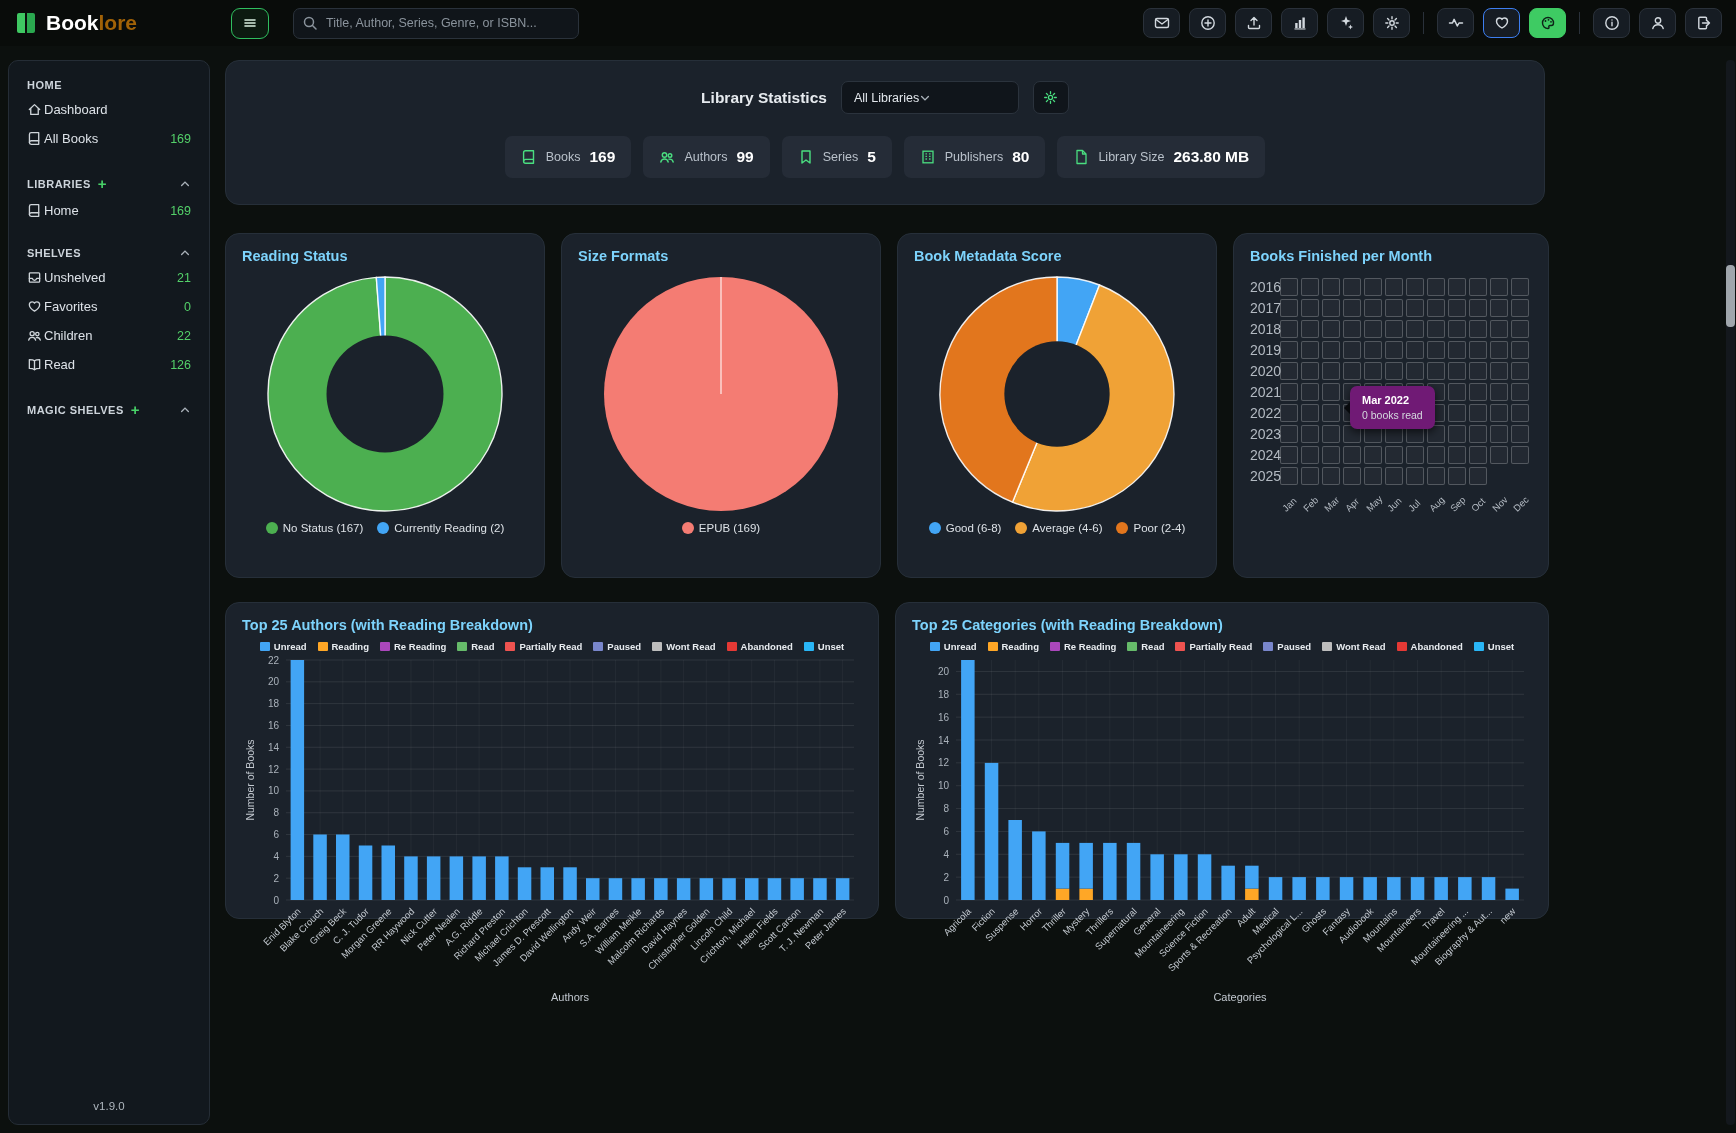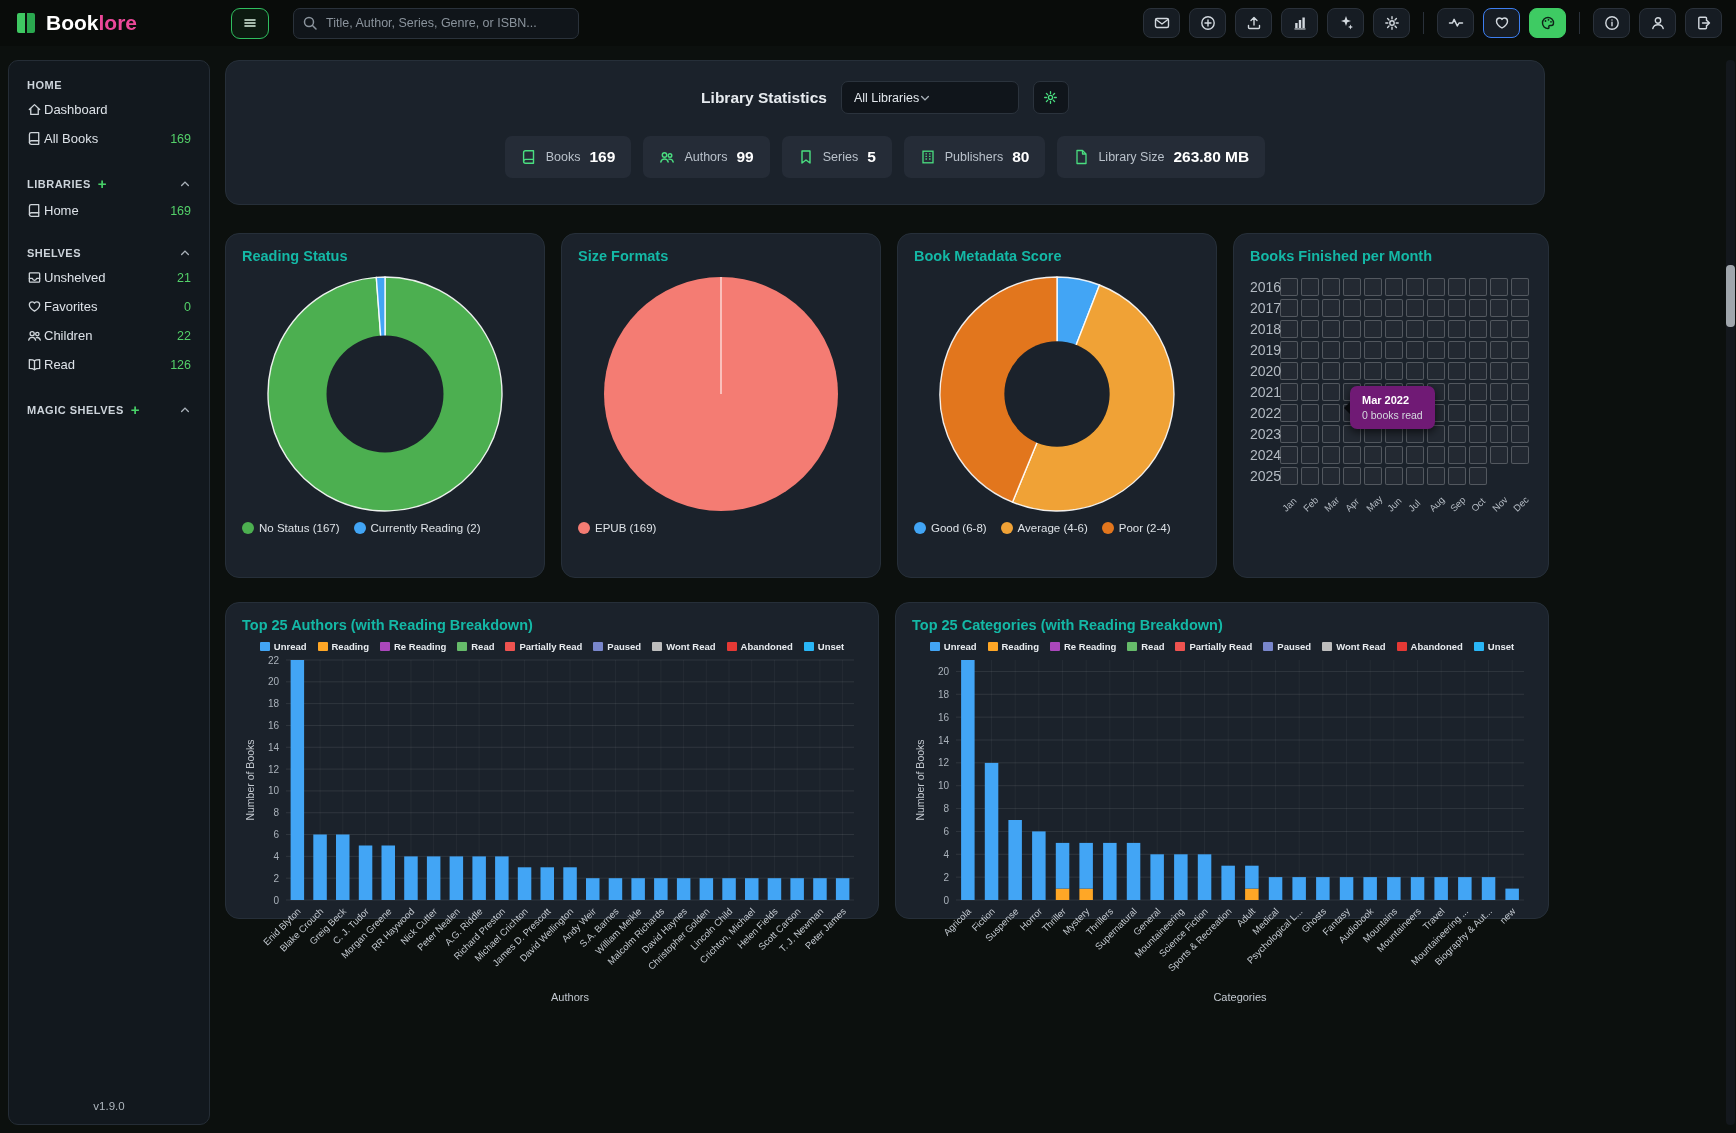--- a/index.html
+++ b/index.html
@@ -3,21 +3,21 @@
 <meta charset="utf-8">
 <style>
 *{box-sizing:border-box;margin:0;padding:0}
 html,body{width:1736px;height:1133px}
 body{background:#0c100e;color:#e6eaee;font-family:"Liberation Sans",sans-serif;overflow:hidden;position:relative}
 svg{display:block}
 svg text{font-family:"Liberation Sans",sans-serif}
 
 .topbar{position:absolute;top:0;left:0;right:0;height:46px;background:#090c0a;display:flex;align-items:center;padding:0 14px;gap:10px}
 .brand{display:flex;align-items:center;gap:8px;font-size:21px;font-weight:bold;color:#fff}
-.brand .accent{color:#ec4899}
+.brand .accent{color:#a16207}
 .hamburger{width:38px;height:31px;border:1.5px solid #2fbf5f;border-radius:9px;display:flex;align-items:center;justify-content:center;background:rgba(47,191,95,.08);margin-left:84px;cursor:pointer}
 .search{position:relative;width:286px;height:31px;margin-left:14px}
 .search input{width:100%;height:100%;background:#10151a;border:1px solid #2a323b;border-radius:7px;color:#dfe4e9;padding:0 10px 0 32px;font-size:12.5px;font-family:inherit;outline:none}
 .search input::placeholder{color:#8a939c}
 .search .s-icon{position:absolute;left:9px;top:7px}
 .tb-right{margin-left:auto;display:flex;align-items:center;gap:9px}
 .tb-btn{width:37px;height:30px;background:#161c23;border:1px solid #2a313a;border-radius:8px;display:flex;align-items:center;justify-content:center;cursor:pointer}
 .tb-btn.heart-active{border-color:#3d7ef0}
 .tb-btn.theme-active{background:#3ecb63;border-color:#3ecb63}
 .tb-sep{width:1px;height:22px;background:#2a313a;margin:0 4px}
@@ -38,22 +38,22 @@
 .stats-title{font-size:15.5px;font-weight:bold}
 .select{display:flex;align-items:center;justify-content:flex-start;width:178px;height:33px;background:#10151b;border:1px solid #2b333d;border-radius:7px;padding:0 10px 0 12px;font-size:12.5px;color:#e2e7ec;cursor:pointer}
 .gear-btn{width:36px;height:33px;background:#10151b;border:1px solid #2b333d;border-radius:7px;display:flex;align-items:center;justify-content:center;cursor:pointer}
 .pill-row{display:flex;justify-content:center;gap:12px;margin-top:22px}
 .pill{display:flex;align-items:center;gap:9px;background:#252c37;border-radius:7px;padding:0 16px;height:42px}
 .pill-label{font-size:12.5px;color:#b9c1ca}
 .pill-value{font-size:15.5px;font-weight:bold;color:#fff}
 
 .charts-row{display:grid;grid-template-columns:repeat(4,1fr);gap:16px;margin-top:28px}
 .chart-card{padding:14px 16px;min-height:345px}
-.chart-title{font-size:14.5px;font-weight:bold;margin-bottom:4px;color:#14b8a6}
-.pie-legend{display:flex;justify-content:flex-start;gap:14px;margin-top:2px;flex-wrap:wrap}
+.chart-title{font-size:14.5px;font-weight:bold;margin-bottom:4px;color:#7dd3fc}
+.pie-legend{display:flex;justify-content:center;gap:14px;margin-top:2px;flex-wrap:wrap}
 .pl-item{display:flex;align-items:center;gap:5px;font-size:11.5px;color:#dde2e7;cursor:pointer}
 .pl-dot{width:12px;height:12px;border-radius:50%;display:inline-block}
 
 .hm-wrap{position:relative;margin-top:12px}
 .hm-row{display:flex;align-items:center;height:21px}
 .hm-year{width:30px;text-align:right;padding-right:7px;font-size:14px;color:#b3bac2}
 .hm-cell{width:18px;height:18px;margin-right:3px;background:rgba(255,255,255,.035);border:1px solid rgba(255,255,255,.22);border-radius:2px;cursor:pointer}
 .hm-months{display:flex;margin-top:8px;padding-left:30px}
 .hm-month{width:21px;position:relative;height:28px;font-size:9.5px;color:#b3bac2}
 .hm-month i{position:absolute;left:0;top:12px;transform:rotate(-45deg);transform-origin:left top;font-style:normal;white-space:nowrap}

